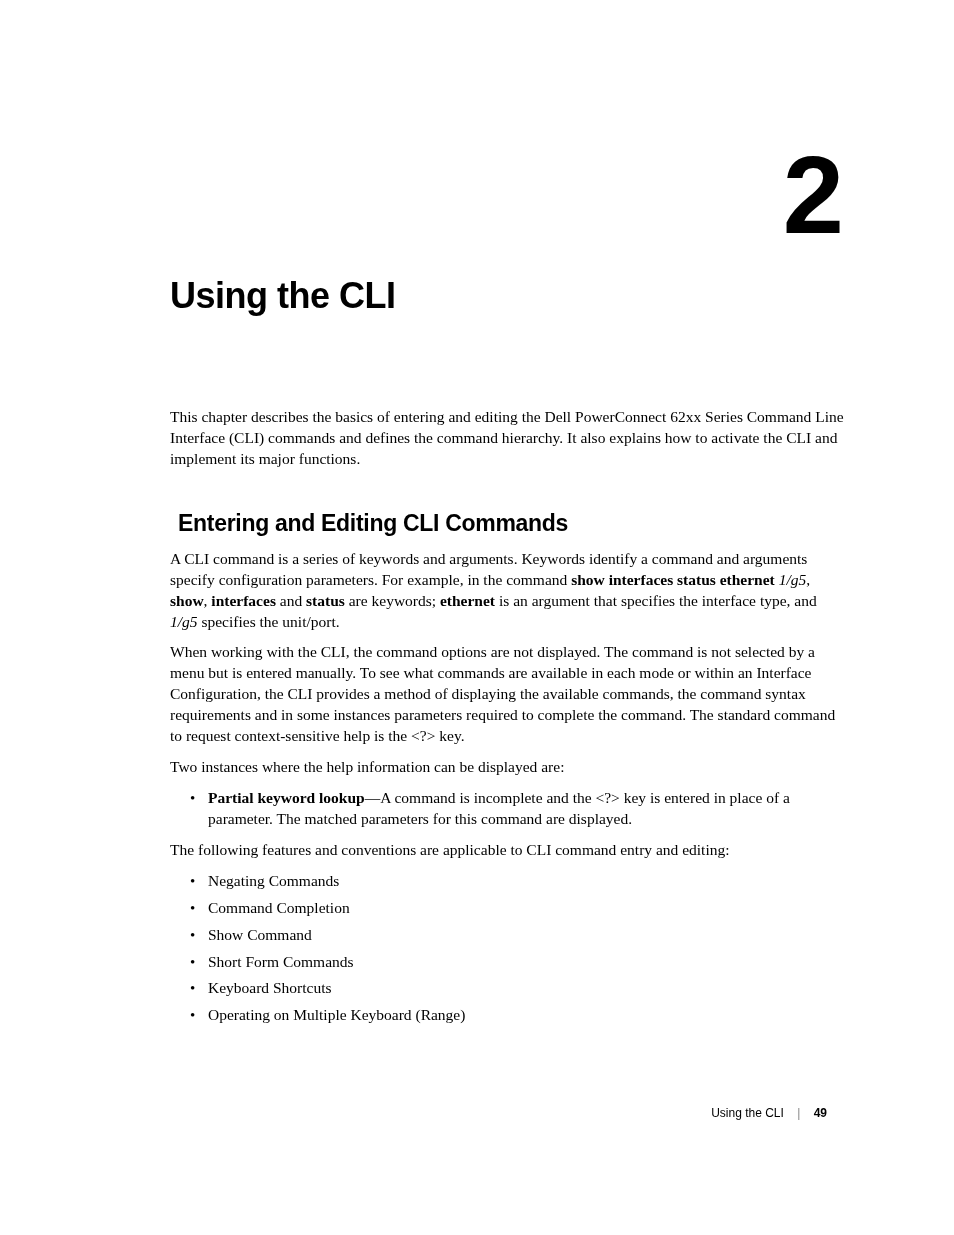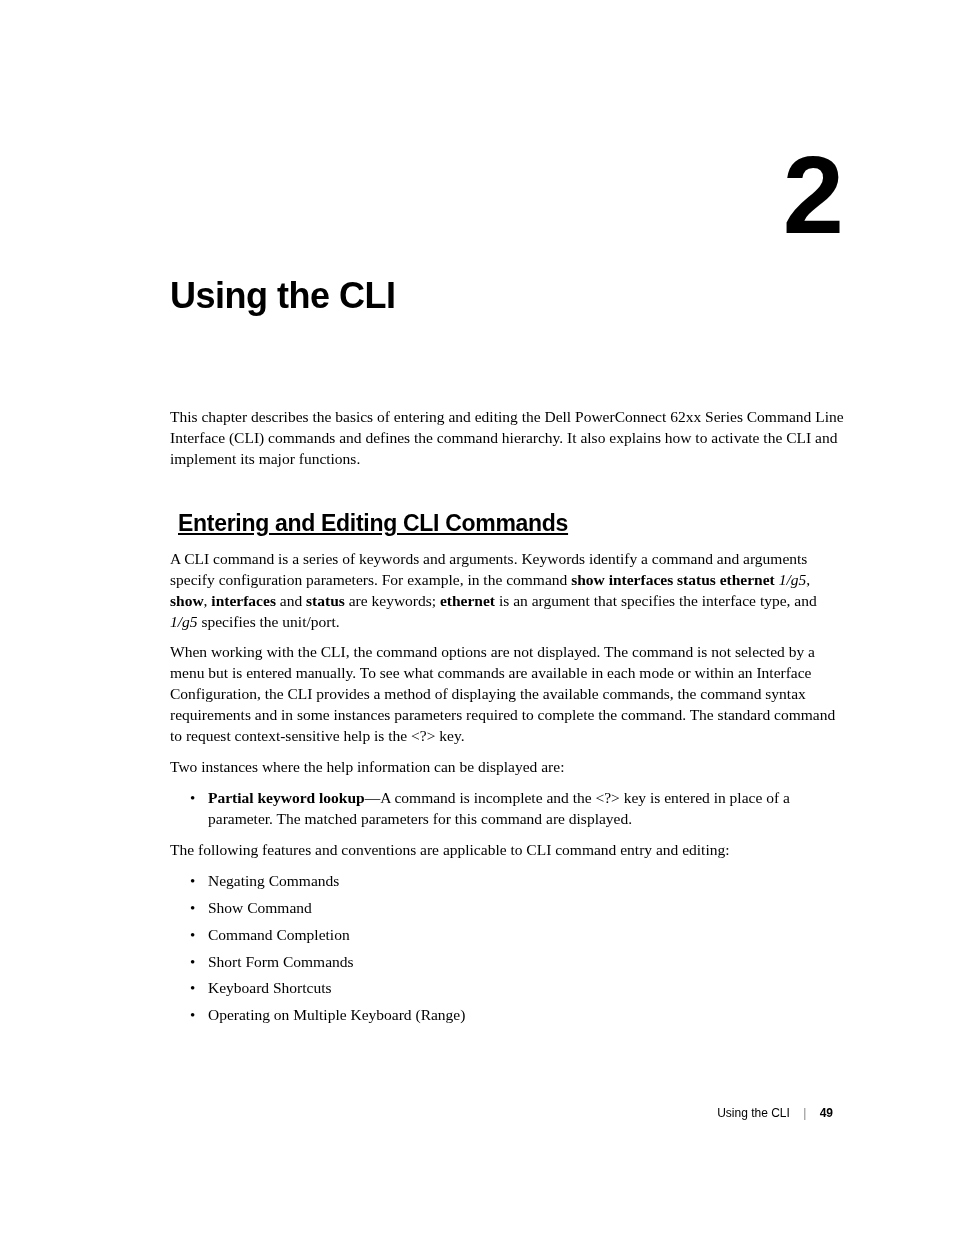--- a/index.html
+++ b/index.html
@@ -42,21 +42,20 @@
       line-height: 1.35;
       margin-bottom: 40px;
     }
     .section-heading {
       font-family: Arial, Helvetica, sans-serif;
       font-weight: 900;
       font-size: 23px;
       margin-bottom: 12px;
       margin-left: 8px;
       letter-spacing: -0.3px;
-      text-decoration: underline;
     }
     .body-para {
       font-size: 15.5px;
       line-height: 1.35;
       margin-bottom: 10px;
     }
     .body-para b {
       font-weight: bold;
     }
     .body-para i, .body-para em {
@@ -77,21 +76,21 @@
       position: absolute;
       left: -18px;
       font-size: 15px;
     }
     ul.features li {
       margin-bottom: 6px;
     }
     .footer {
       position: absolute;
       bottom: 115px;
-      right: 121px;
+      right: 127px;
       font-family: Arial, Helvetica, sans-serif;
       font-size: 12px;
     }
     .footer-title {
       font-weight: normal;
     }
     .footer-sep {
       margin: 0 10px;
       color: #888;
     }
@@ -123,22 +122,22 @@
   <ul class="bullets">
     <li>
       <b>Partial keyword lookup</b><span>—A command is incomplete and the &lt;?&gt; key is entered in place of a parameter. The matched parameters for this command are displayed.</span>
     </li>
   </ul>
 
   <div class="body-para">The following features and conventions are applicable to CLI command entry and editing:</div>
 
   <ul class="bullets features">
     <li>Negating Commands</li>
+    <li>Command Completion</li>
     <li>Show Command</li>
-    <li>Command Completion</li>
     <li>Short Form Commands</li>
     <li>Keyboard Shortcuts</li>
     <li>Operating on Multiple Keyboard (Range)</li>
   </ul>
 
   <div class="footer">
     <span class="footer-title">Using the CLI</span>
     <span class="footer-sep">|</span>
     <span class="footer-pagenum">49</span>
   </div>

